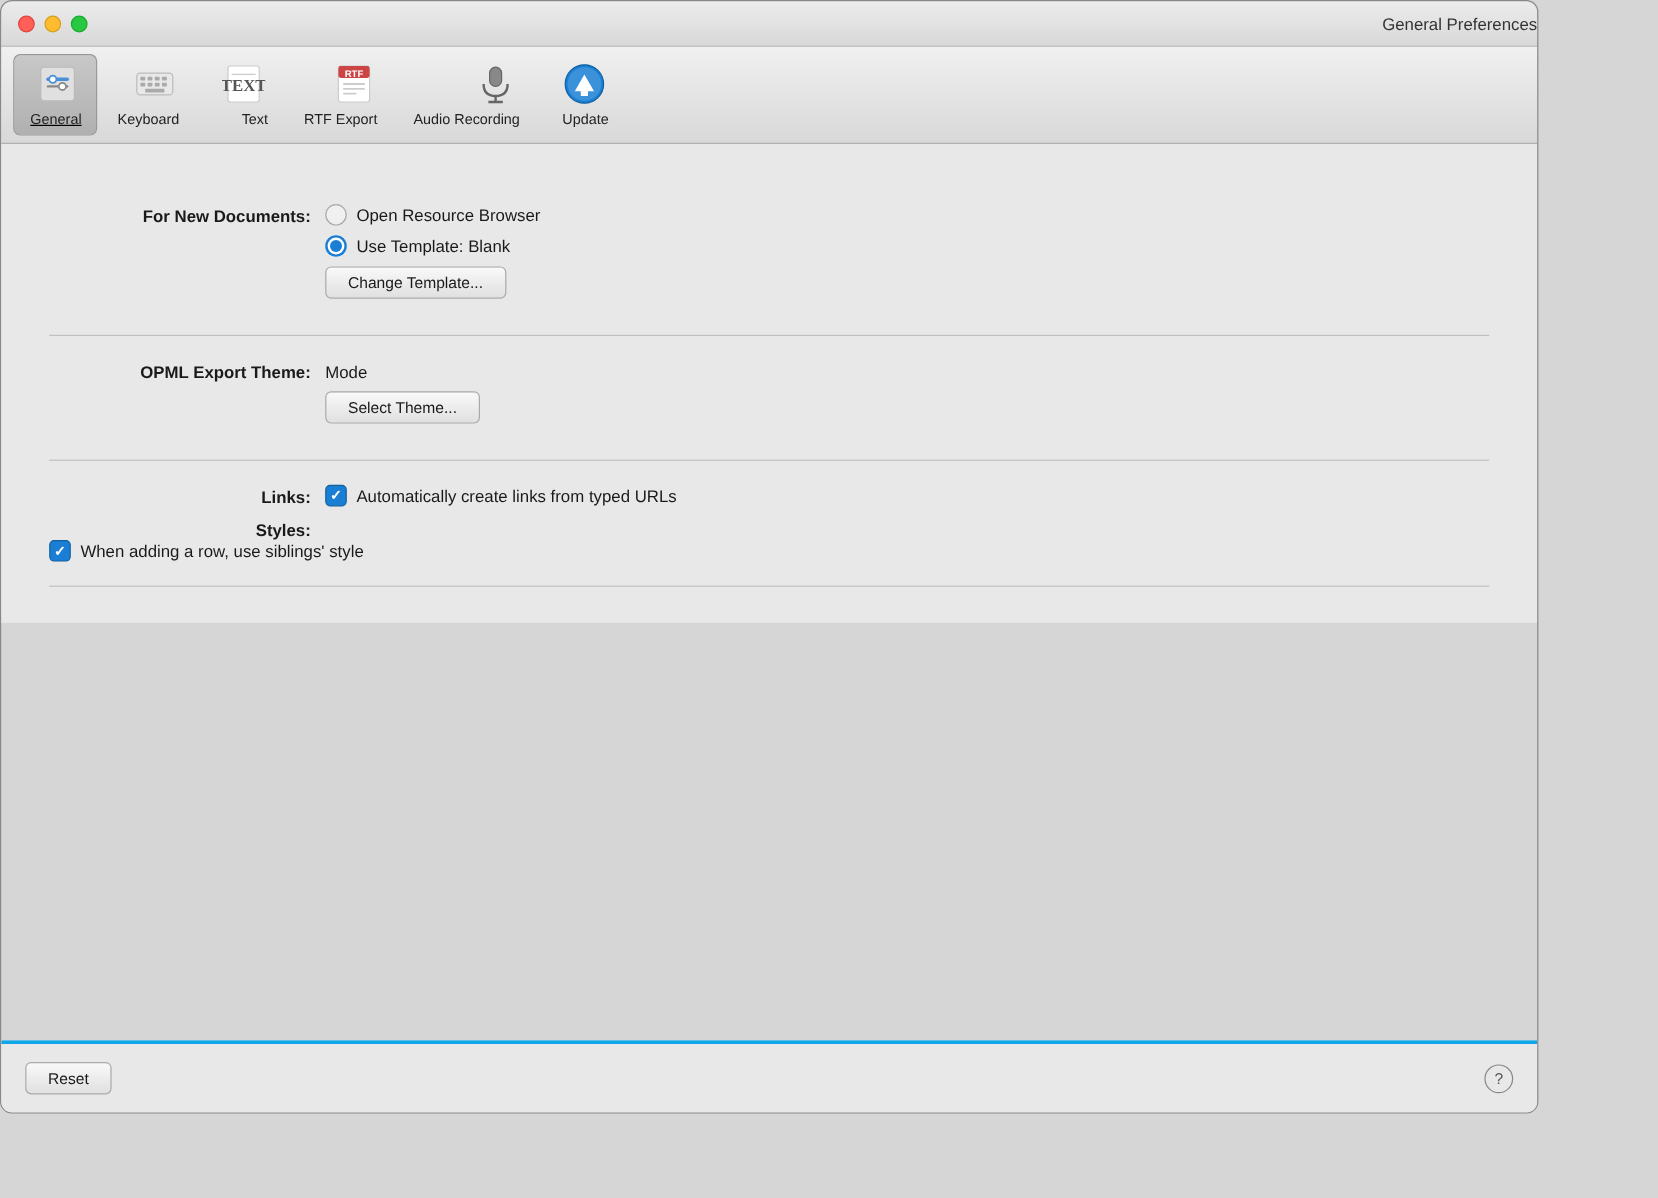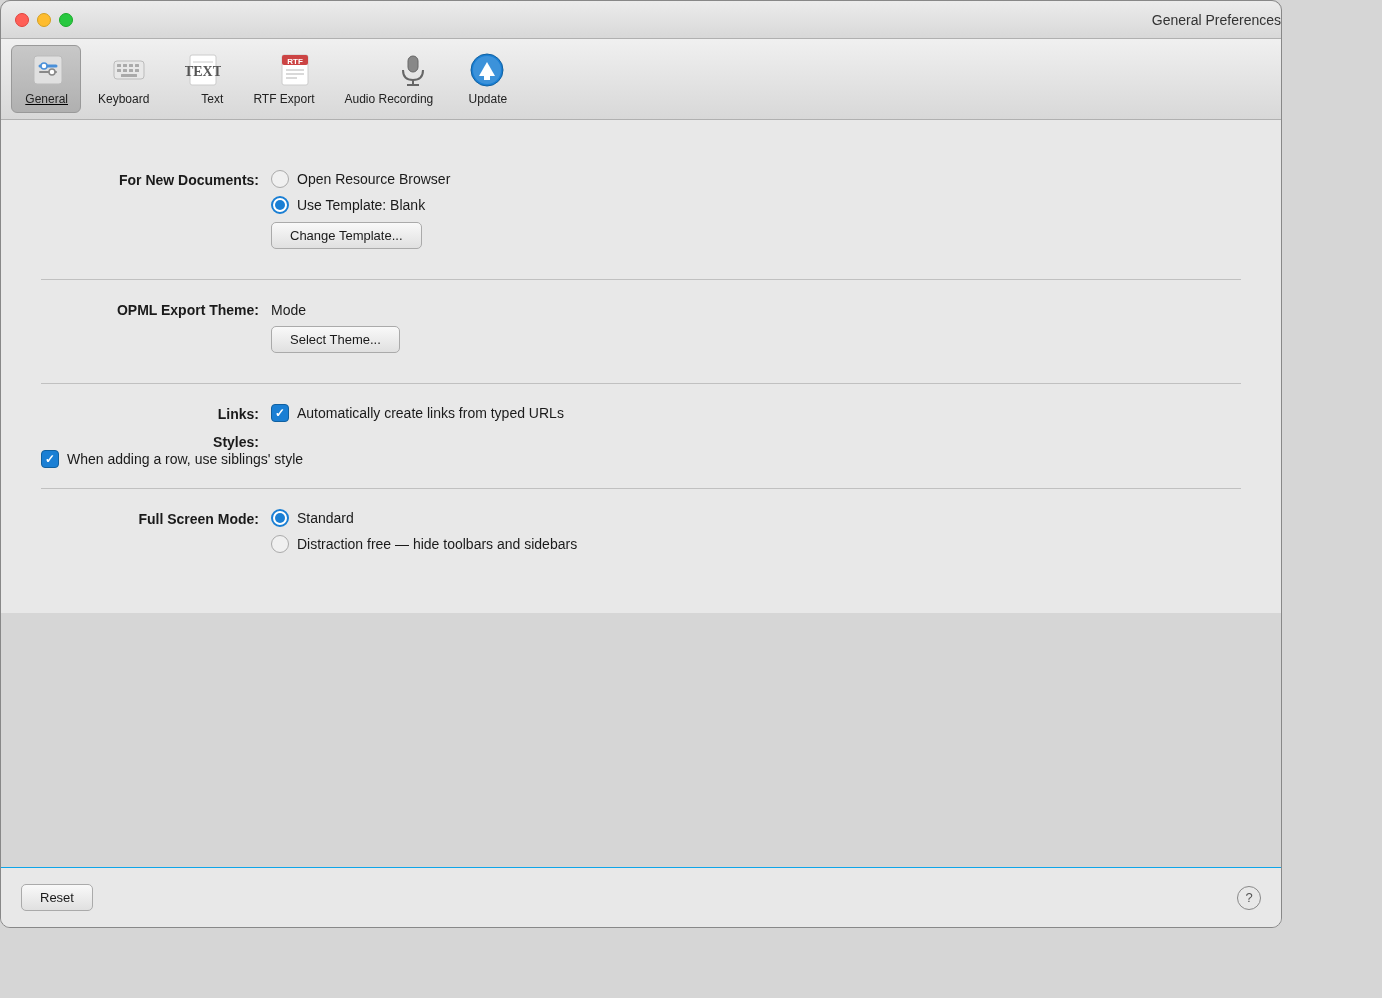--- a/index.html
+++ b/index.html
@@ -209,21 +209,21 @@
       font-weight: bold;
     }
 
     .bottom-bar {
       position: absolute;
       bottom: 0;
       left: 0;
       right: 0;
       height: 60px;
       background: #e8e8e8;
-      border-top: 1px solid #0ea5e9;
+      border-top: 3px solid #0ea5e9;
       display: flex;
       align-items: center;
       justify-content: space-between;
       padding: 0 20px;
     }
 
     .help-circle {
       width: 24px;
       height: 24px;
       border-radius: 50%;
@@ -396,34 +396,19 @@
         <div class="checkbox-row">
           <div class="mac-checkbox">✓</div>
           <span>When adding a row, use siblings' style</span>
         </div>
       </div>
     </div>
   </div>
 
   <hr class="section-divider">
 
-  <div class="section">
-    <div class="field-row">
-      <div class="field-label">Full Screen Mode:</div>
-      <div class="field-content">
-        <div class="radio-row">
-          <div class="radio-circle selected"></div>
-          <span>Standard</span>
-        </div>
-        <div class="radio-row">
-          <div class="radio-circle"></div>
-          <span>Distraction free — hide toolbars and sidebars</span>
-        </div>
-      </div>
-    </div>
-  </div>
 
 </div>
 
 <div class="bottom-bar">
   <button class="mac-button">Reset</button>
   <div class="help-circle">?</div>
 </div>
 
 </body></html>

